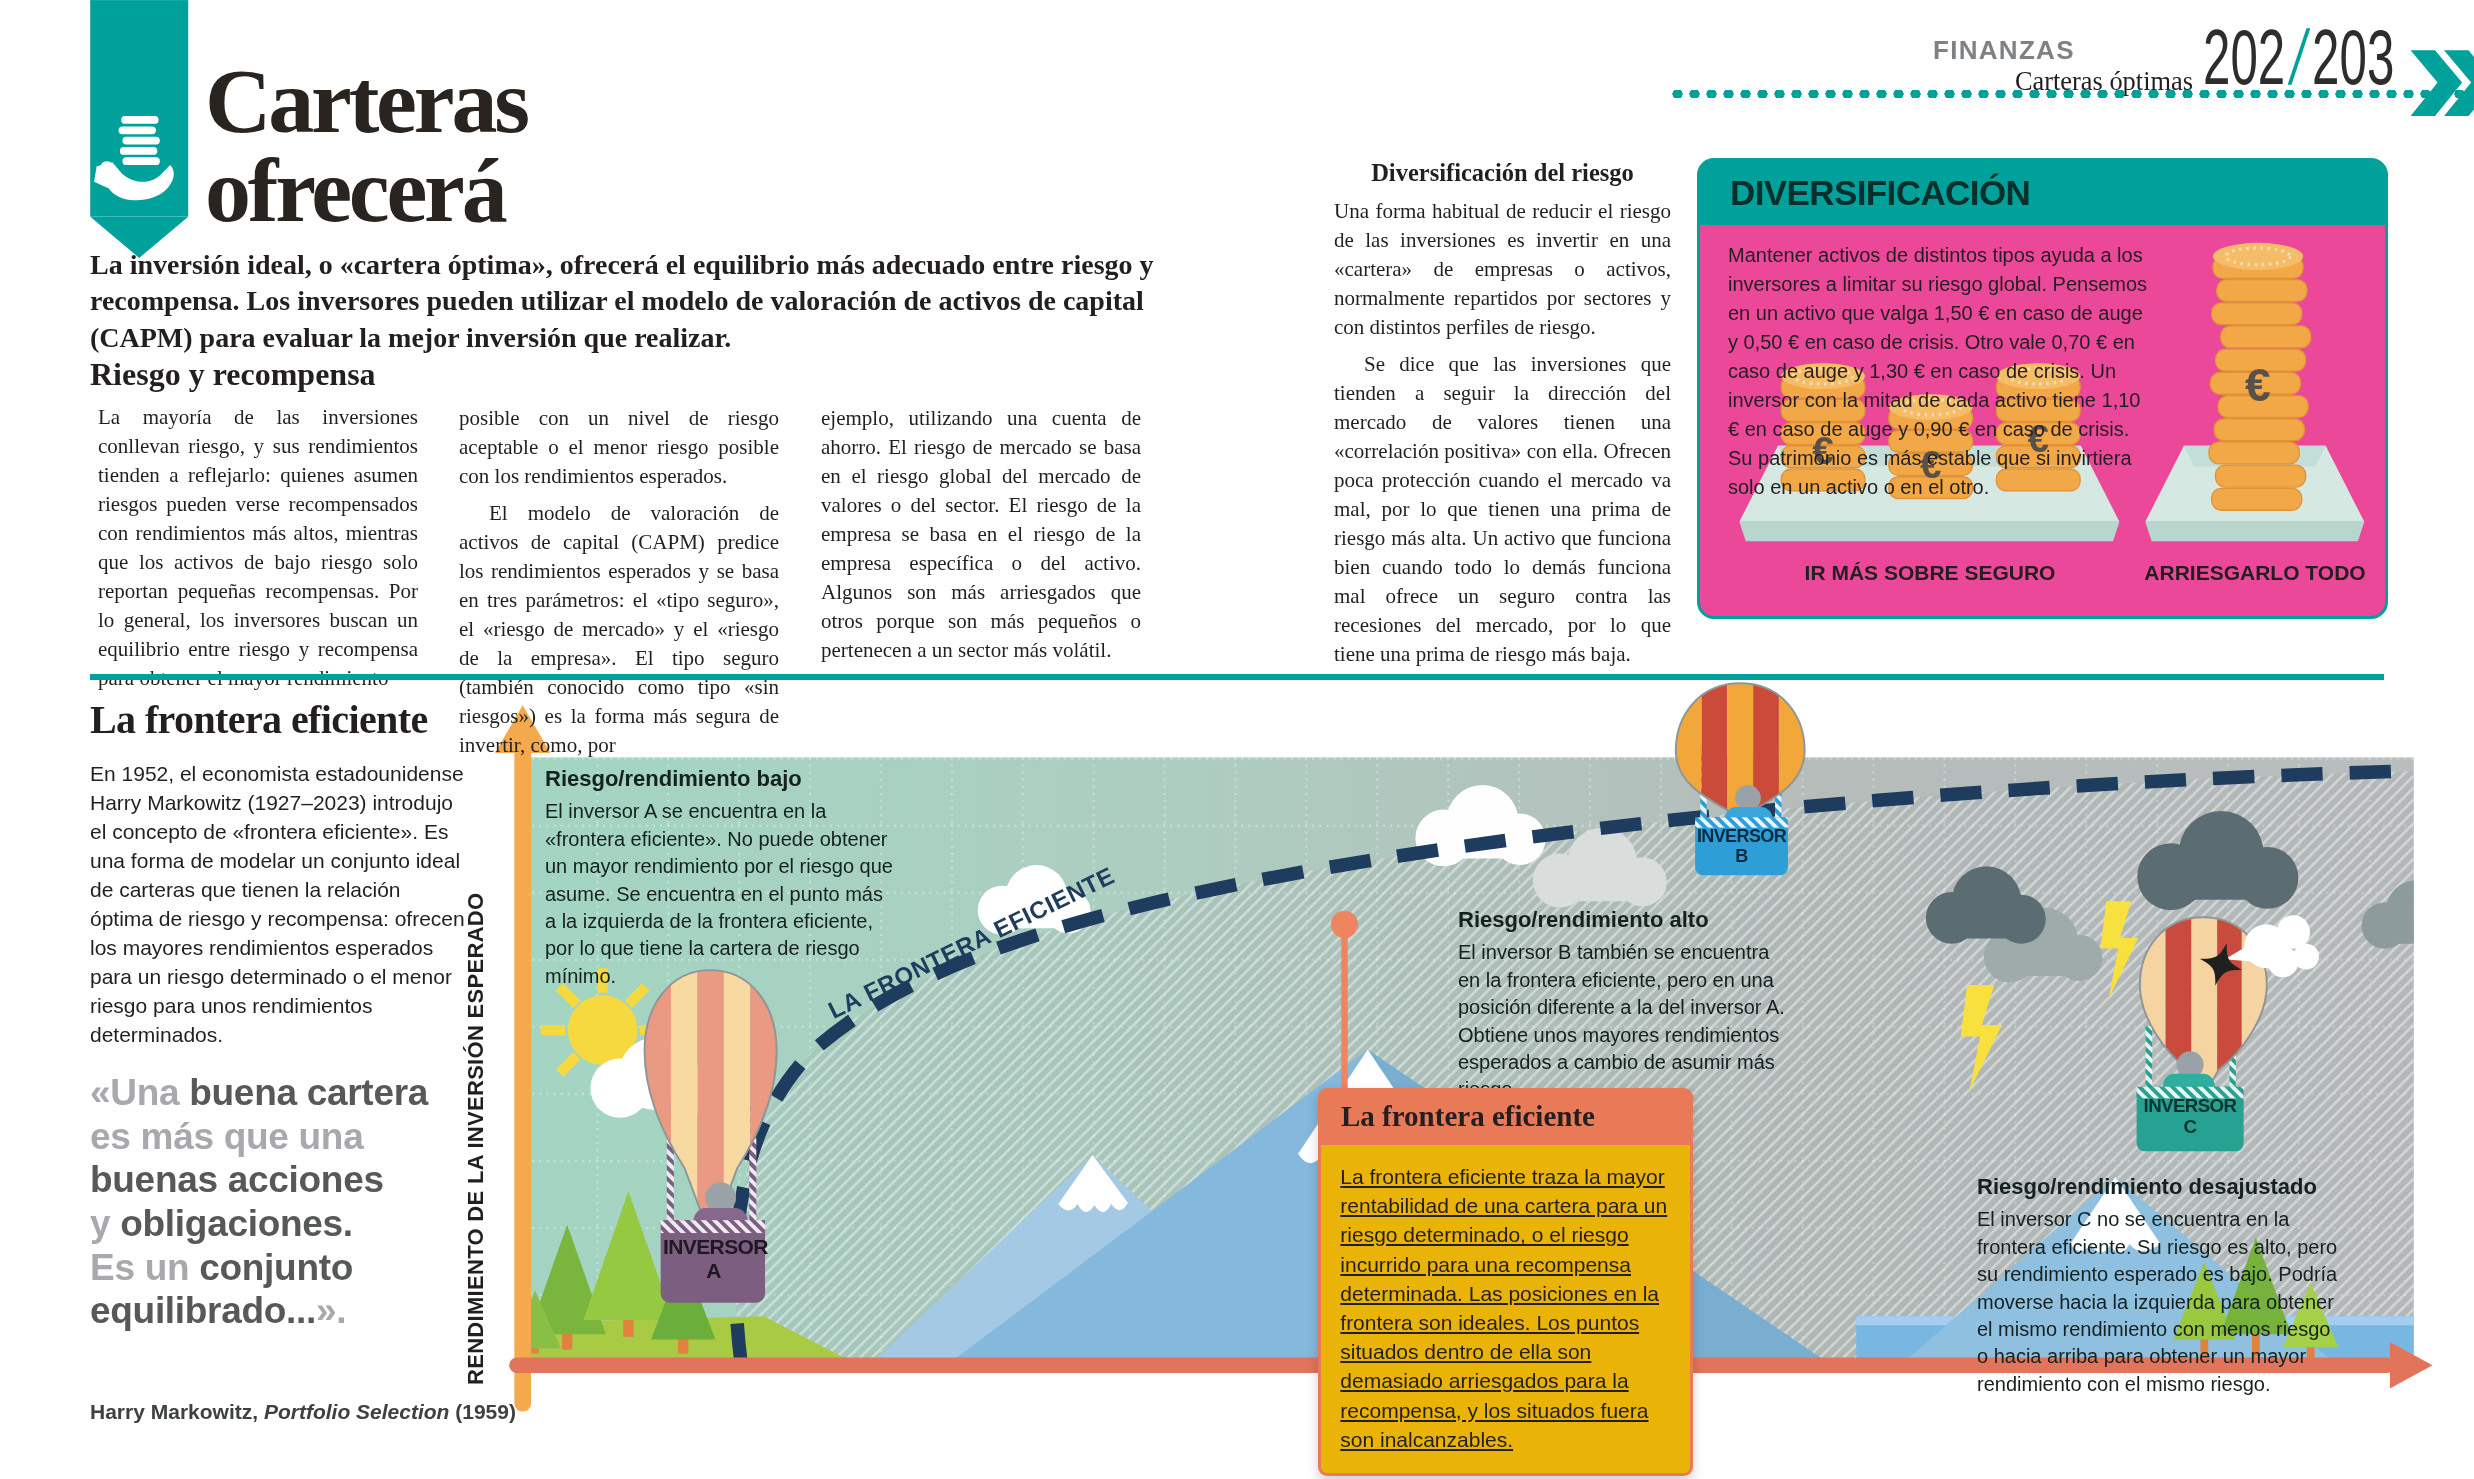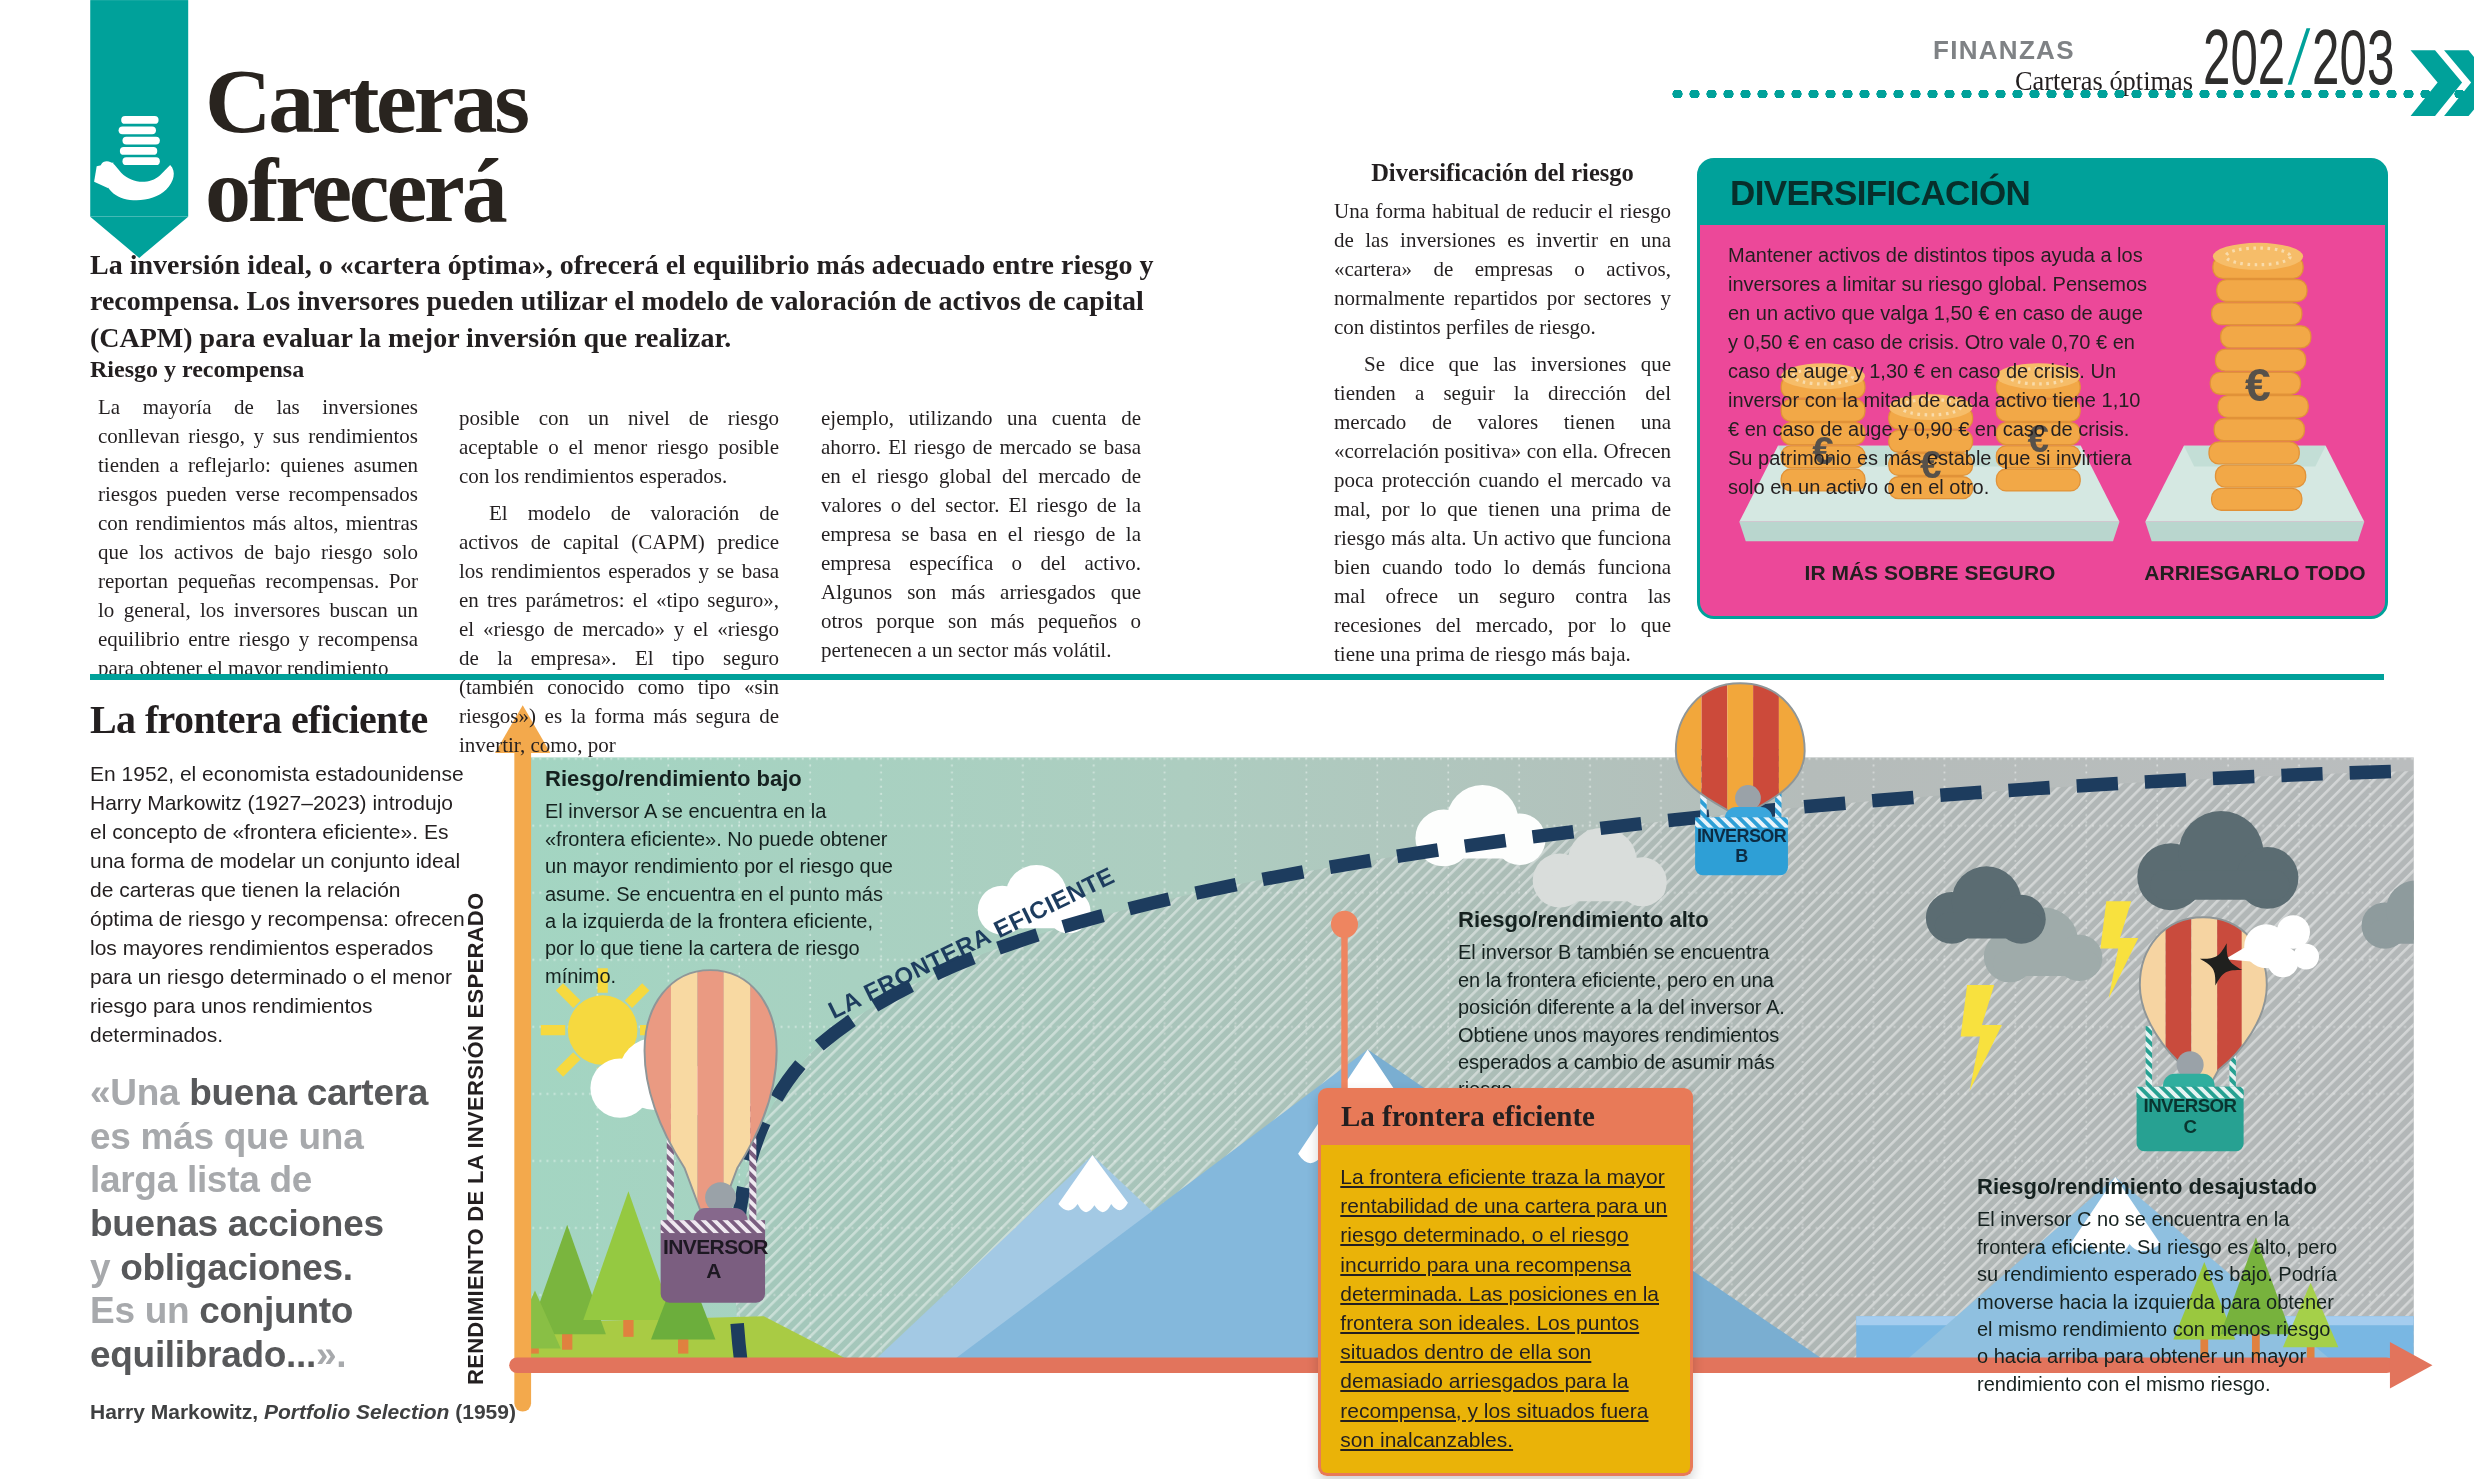--- a/index.html
+++ b/index.html
@@ -21,21 +21,21 @@
   #dotline{left:1669px;top:90px;width:806px;height:8.4px;z-index:3;
       background-image:radial-gradient(circle,#00a19a 52%,rgba(0,0,0,0) 56%);
       background-size:17px 8.4px;background-repeat:repeat-x;}
 
   
   #title{left:205px;top:57px;font-weight:bold;font-size:92px;line-height:0.97;
       letter-spacing:-3.2px;color:#29241f;z-index:3;}
   #intro{left:90px;top:247px;width:1096px;font-weight:bold;font-size:28px;line-height:1.3;z-index:3;}
 
   
-  .colhead{font-weight:bold;font-size:24px;margin:0 0 10.3px 0;}
+  .colhead{font-weight:bold;font-size:32px;margin:0 0 10.3px 0;}
   .coltext{font-size:21px;line-height:1.38;text-align:justify;}
   .coltext p{margin:8px;}
   .coltext p.indent{text-indent:30px;}
   #col1{left:90px;top:356px;width:336px;z-index:3;}
   #col2{left:451px;top:396px;width:336px;z-index:3;}
   #col3{left:813px;top:396px;width:336px;z-index:3;}
   #col4{left:1326px;top:159px;width:353px;z-index:3;}
   #col4 .colhead{text-align:center;font-size:24.5px;}
 
   
@@ -450,21 +450,20 @@
   </div>
 
   <div class="abs" id="divider"></div>
 
   <h2 class="abs serif" id="sec-head" style="margin:0;">La frontera eficiente</h2>
   <div class="abs" id="sec-body">En 1952, el economista estadounidense Harry Markowitz (1927–2023) introdujo el concepto de «frontera eficiente». Es una forma de modelar un conjunto ideal de carteras que tienen la relación óptima de riesgo y recompensa: ofrecen los mayores rendimientos esperados para un riesgo determinado o el menor riesgo para unos rendimientos determinados.</div>
 
   <div class="abs" id="quote">
     <div><span class="qlight">«Una </span><span class="qdark">buena cartera</span></div>
     <div><span class="qlight">es más que una</span><span class="qdark"></span></div>
-    <div><span class="qlight">larga lista de</span><span class="qdark"></span></div>
     <div><span class="qlight"></span><span class="qdark">buenas acciones</span></div>
     <div><span class="qlight">y </span><span class="qdark">obligaciones.</span></div>
     <div><span class="qlight">Es un </span><span class="qdark">conjunto</span></div>
     <div><span class="qdark">equilibrado...</span><span class="qlight">».</span></div>
   </div>
   <div class="abs" id="attribution">
     <span>Harry Markowitz, </span><span class="work">Portfolio Selection</span><span> (1959)</span>
   </div>
 
   <div class="abs" id="ylabel">RENDIMIENTO DE LA INVERSIÓN ESPERADO</div>

